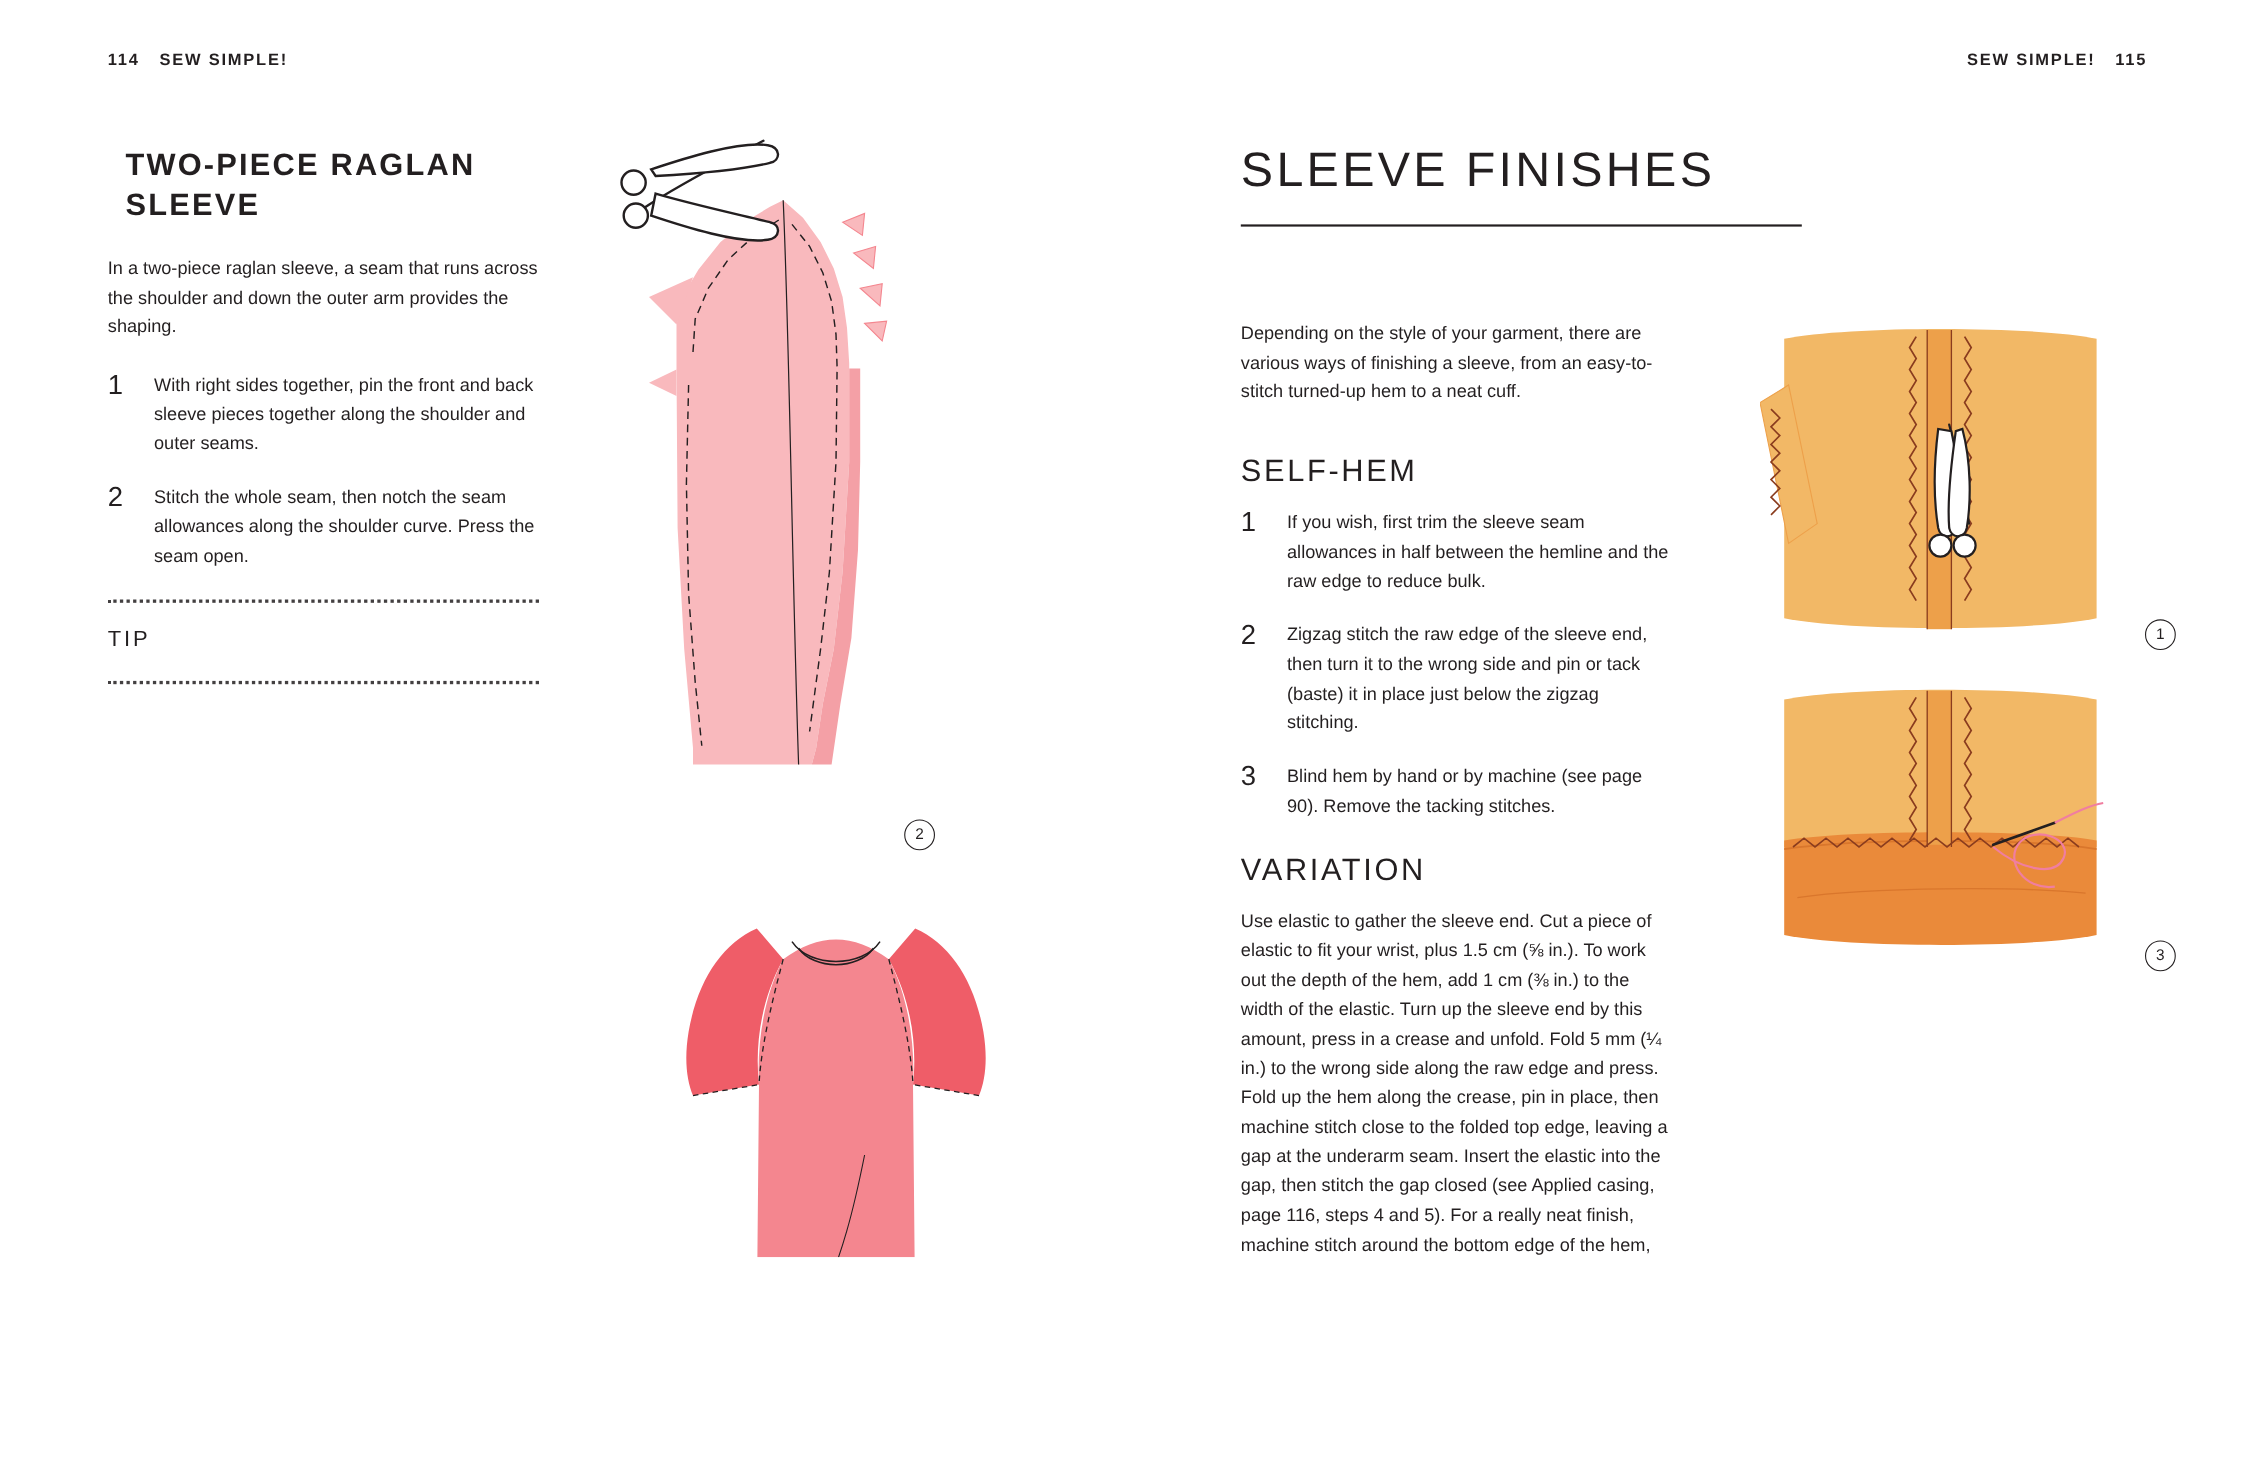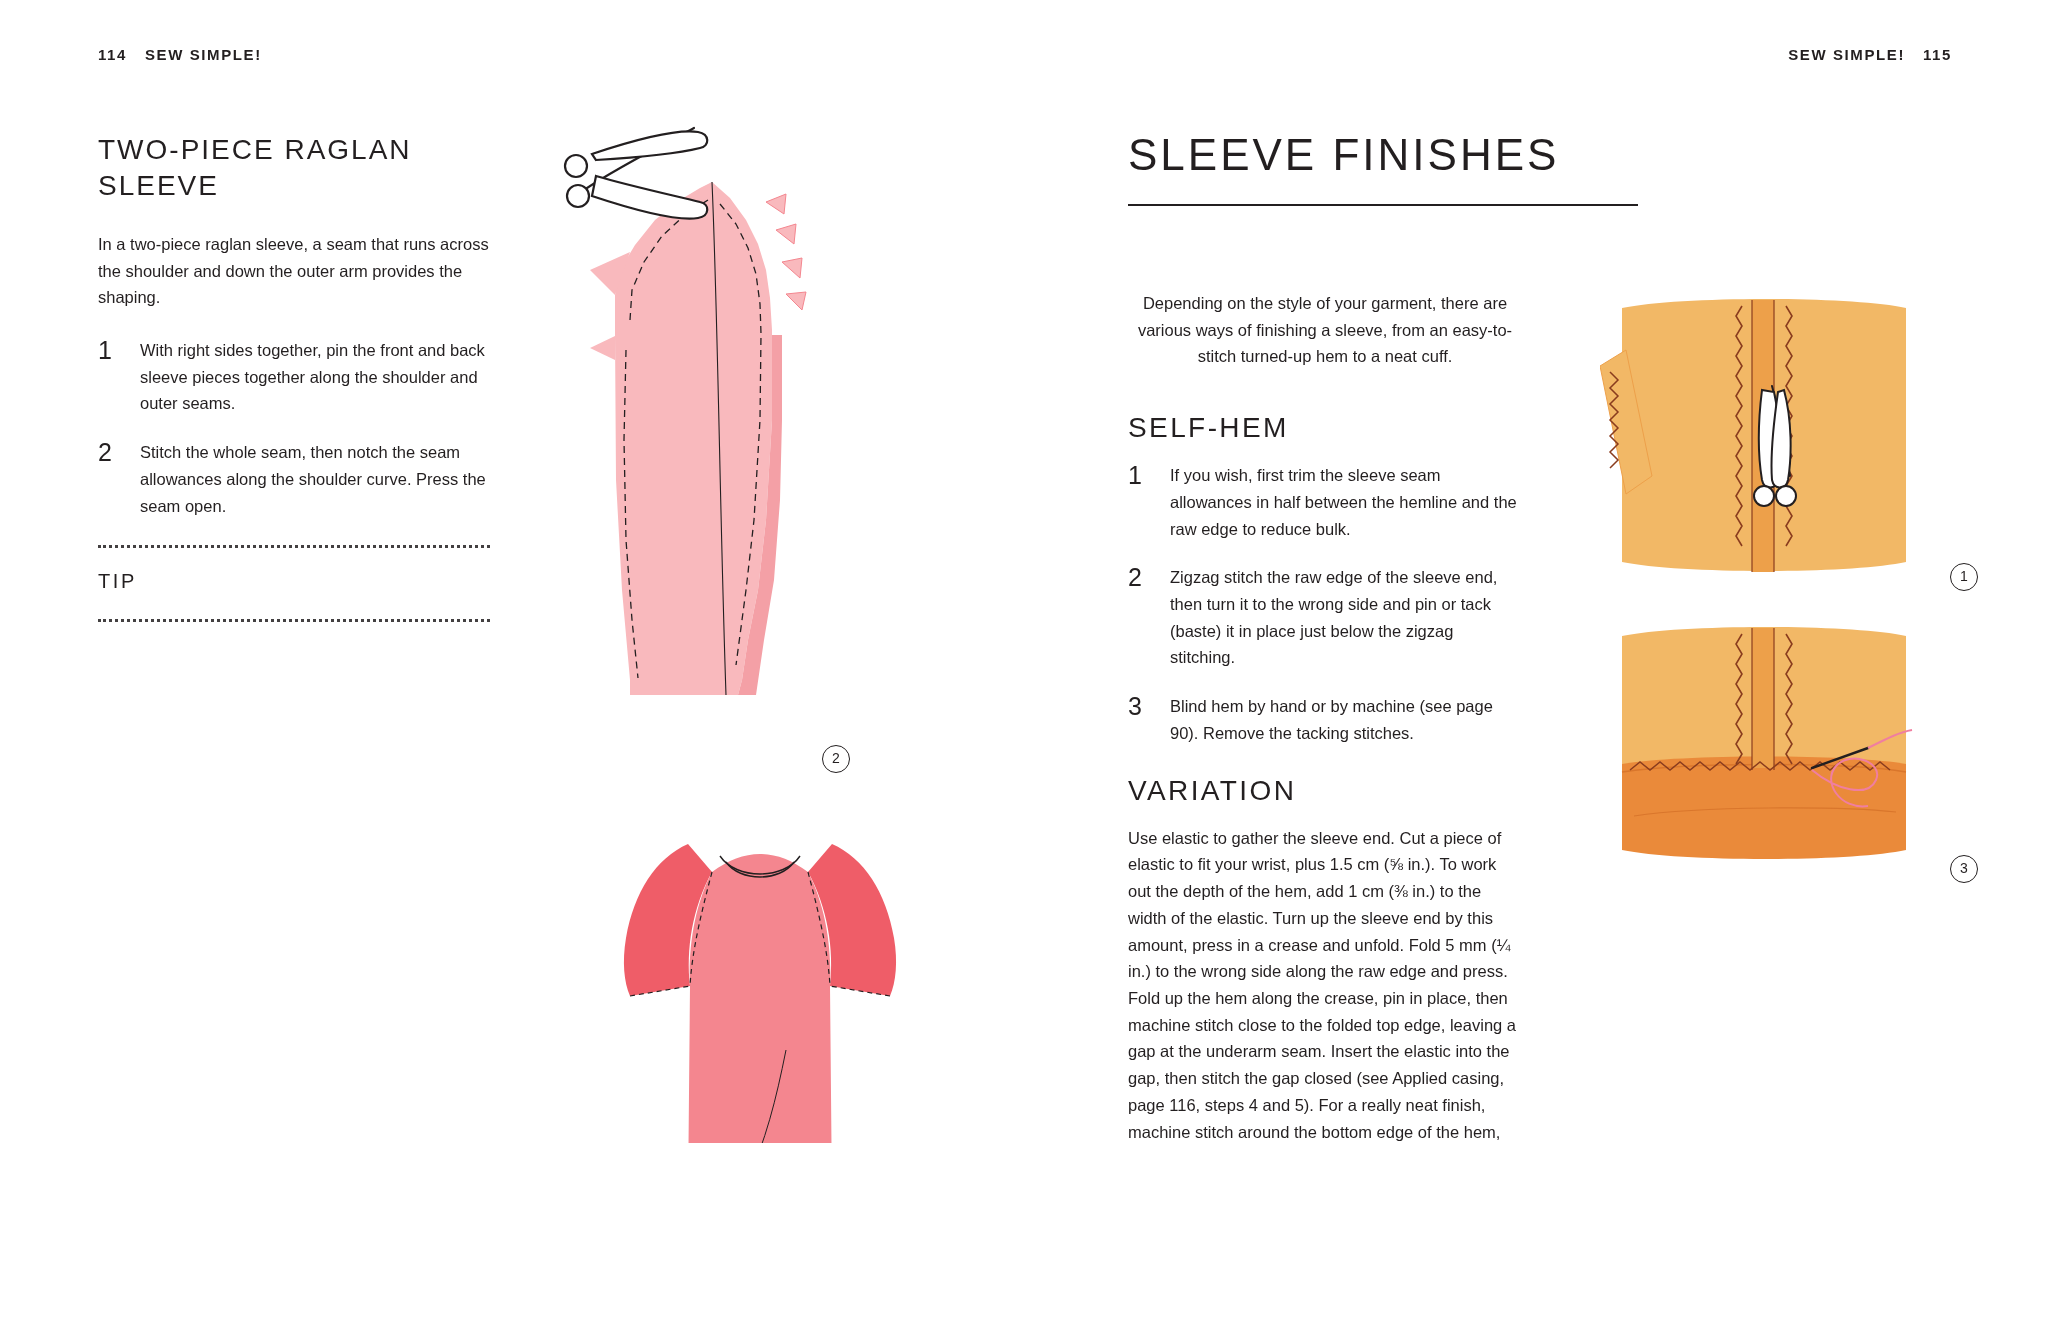--- a/index.html
+++ b/index.html
@@ -35,23 +35,23 @@
   
   .left-col {
     position: absolute;
     left: 98px;
     top: 132px;
     width: 392px;
   }
   h1.section-title {
     font-size: 28px;
     letter-spacing: 2.0px;
-    font-weight: 400;
+    font-weight: 700;
     line-height: 1.3;
-    margin: 0 0 26px 0;
+    margin: 0 0 26px 16px;
     color: #231f20;
   }
   p.intro {
     font-size: 16.5px;
     line-height: 1.62;
     margin: 0 0 26px 0;
     color: #231f20;
   }
   ol.steps {
     list-style: none;
@@ -113,21 +113,20 @@
   }
   .rule {
     border-top: 2px solid #231f20;
     width: 510px;
     margin: 0 0 84px 0;
   }
   p.rintro {
     font-size: 16.5px;
     line-height: 1.62;
     margin: 0 0 42px 0;
-    text-align: center;
   }
   h2.sub {
     font-size: 28px;
     letter-spacing: 2.4px;
     font-weight: 400;
     margin: 0 0 18px 0;
   }
   p.body {
     font-size: 16.5px;
     line-height: 1.62;

